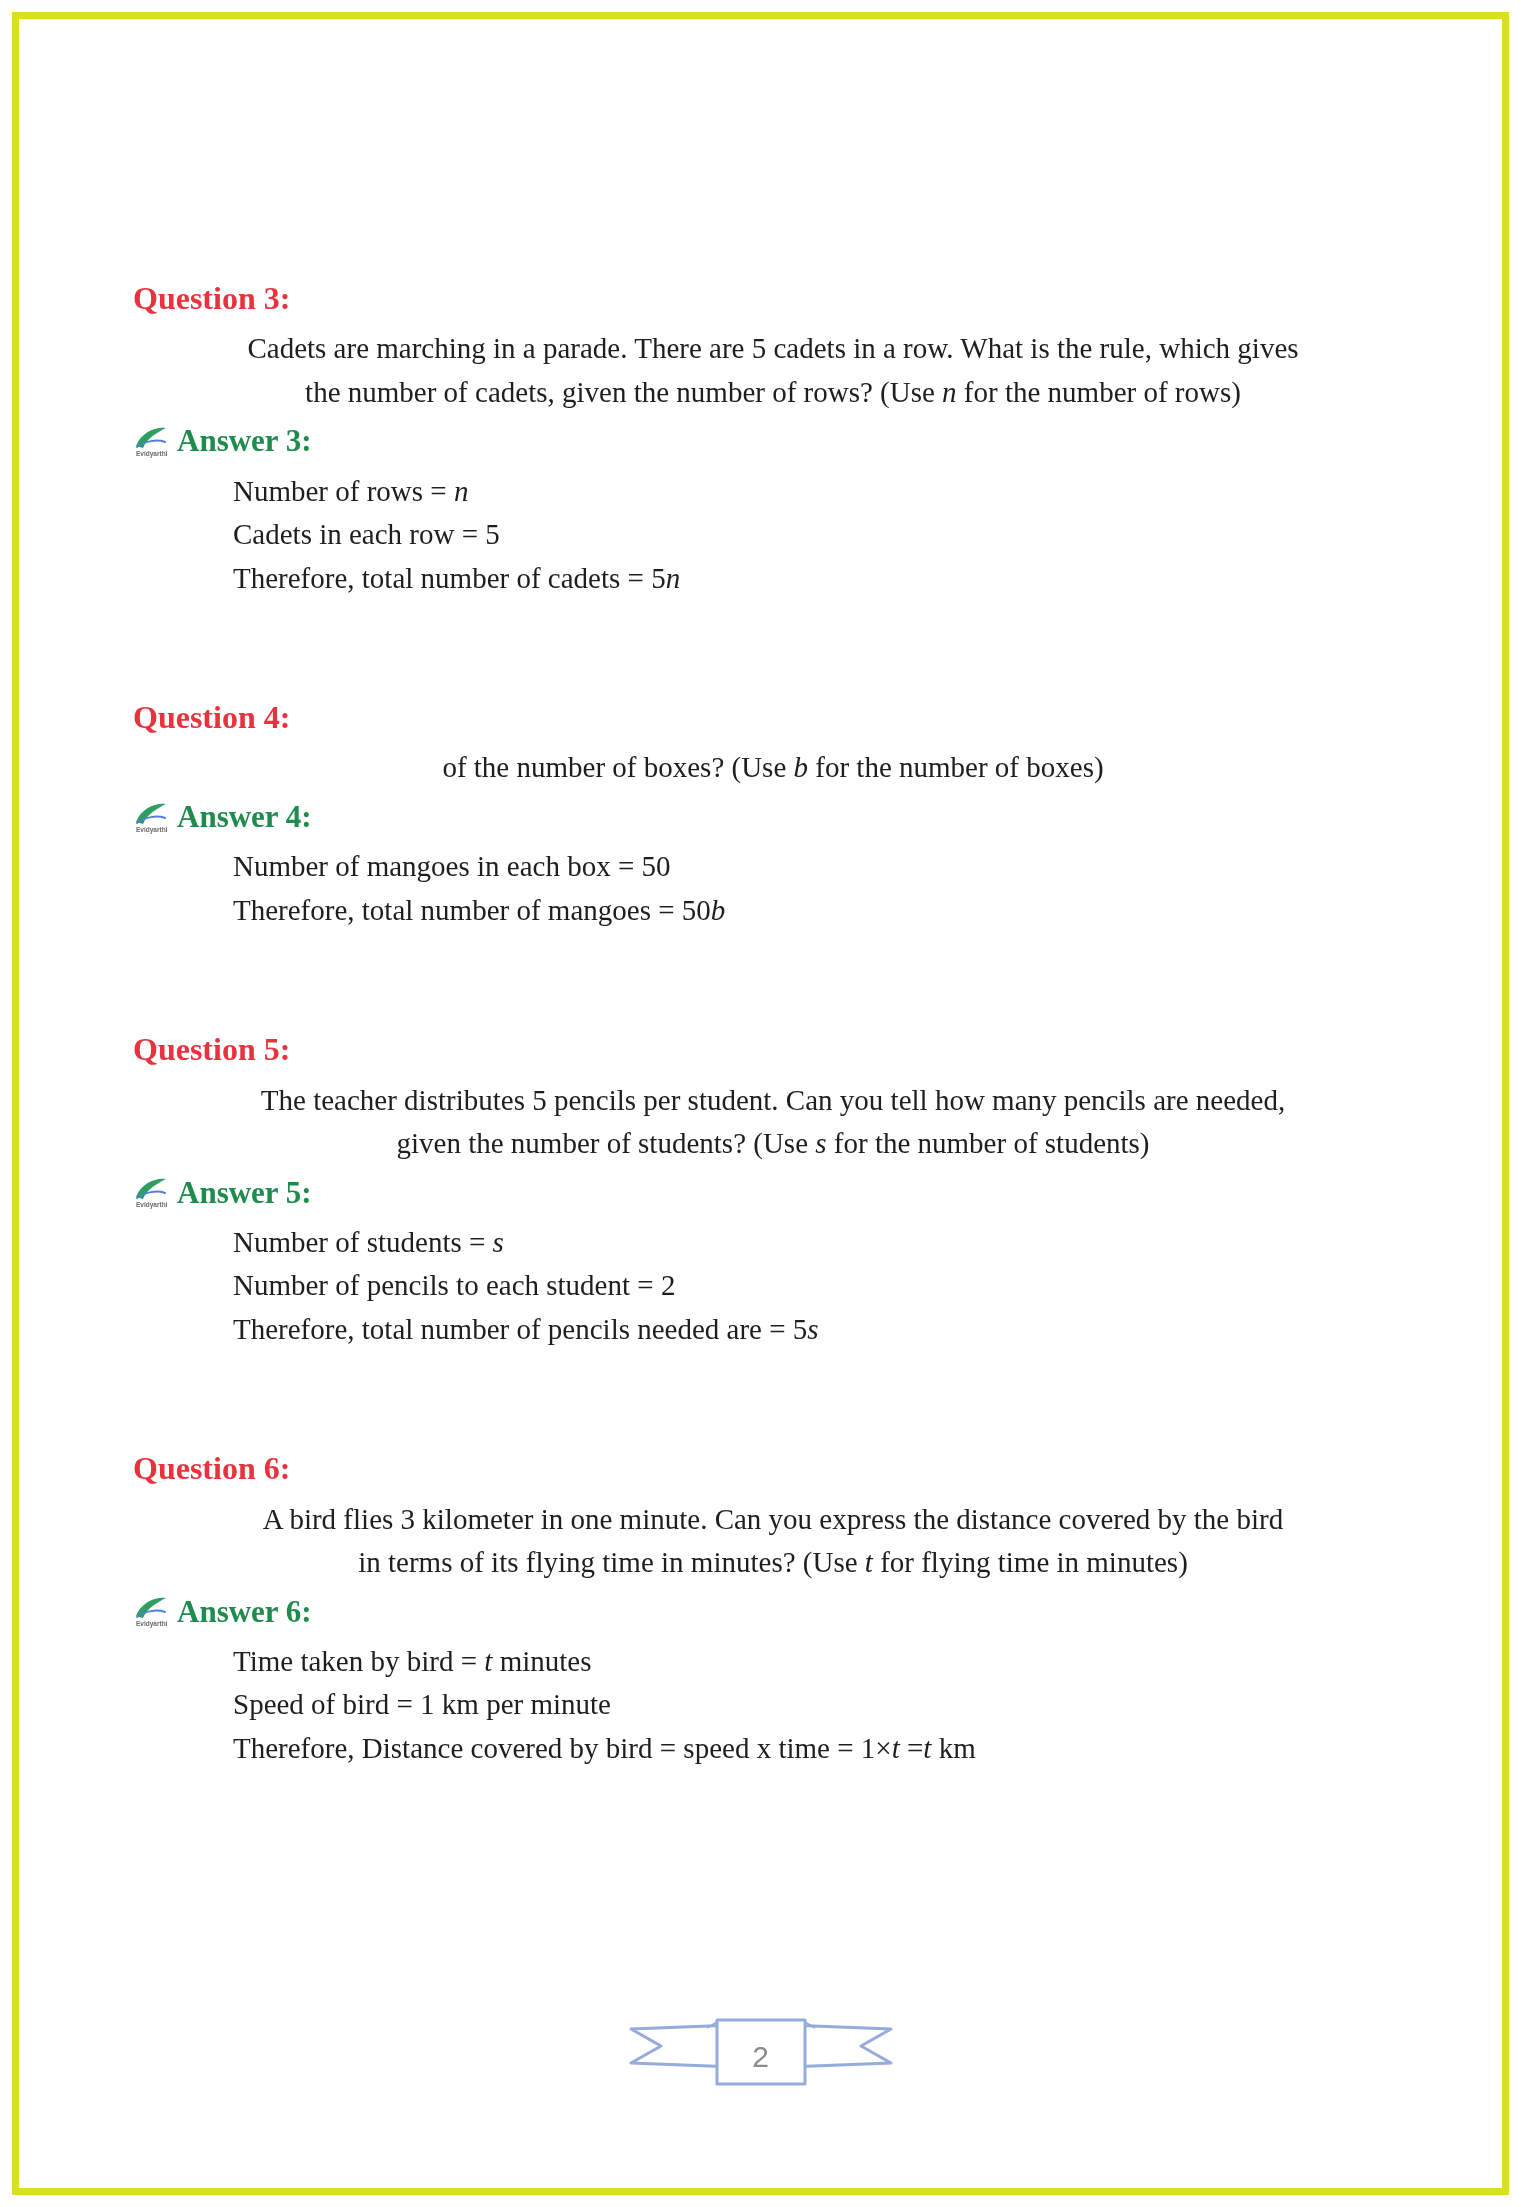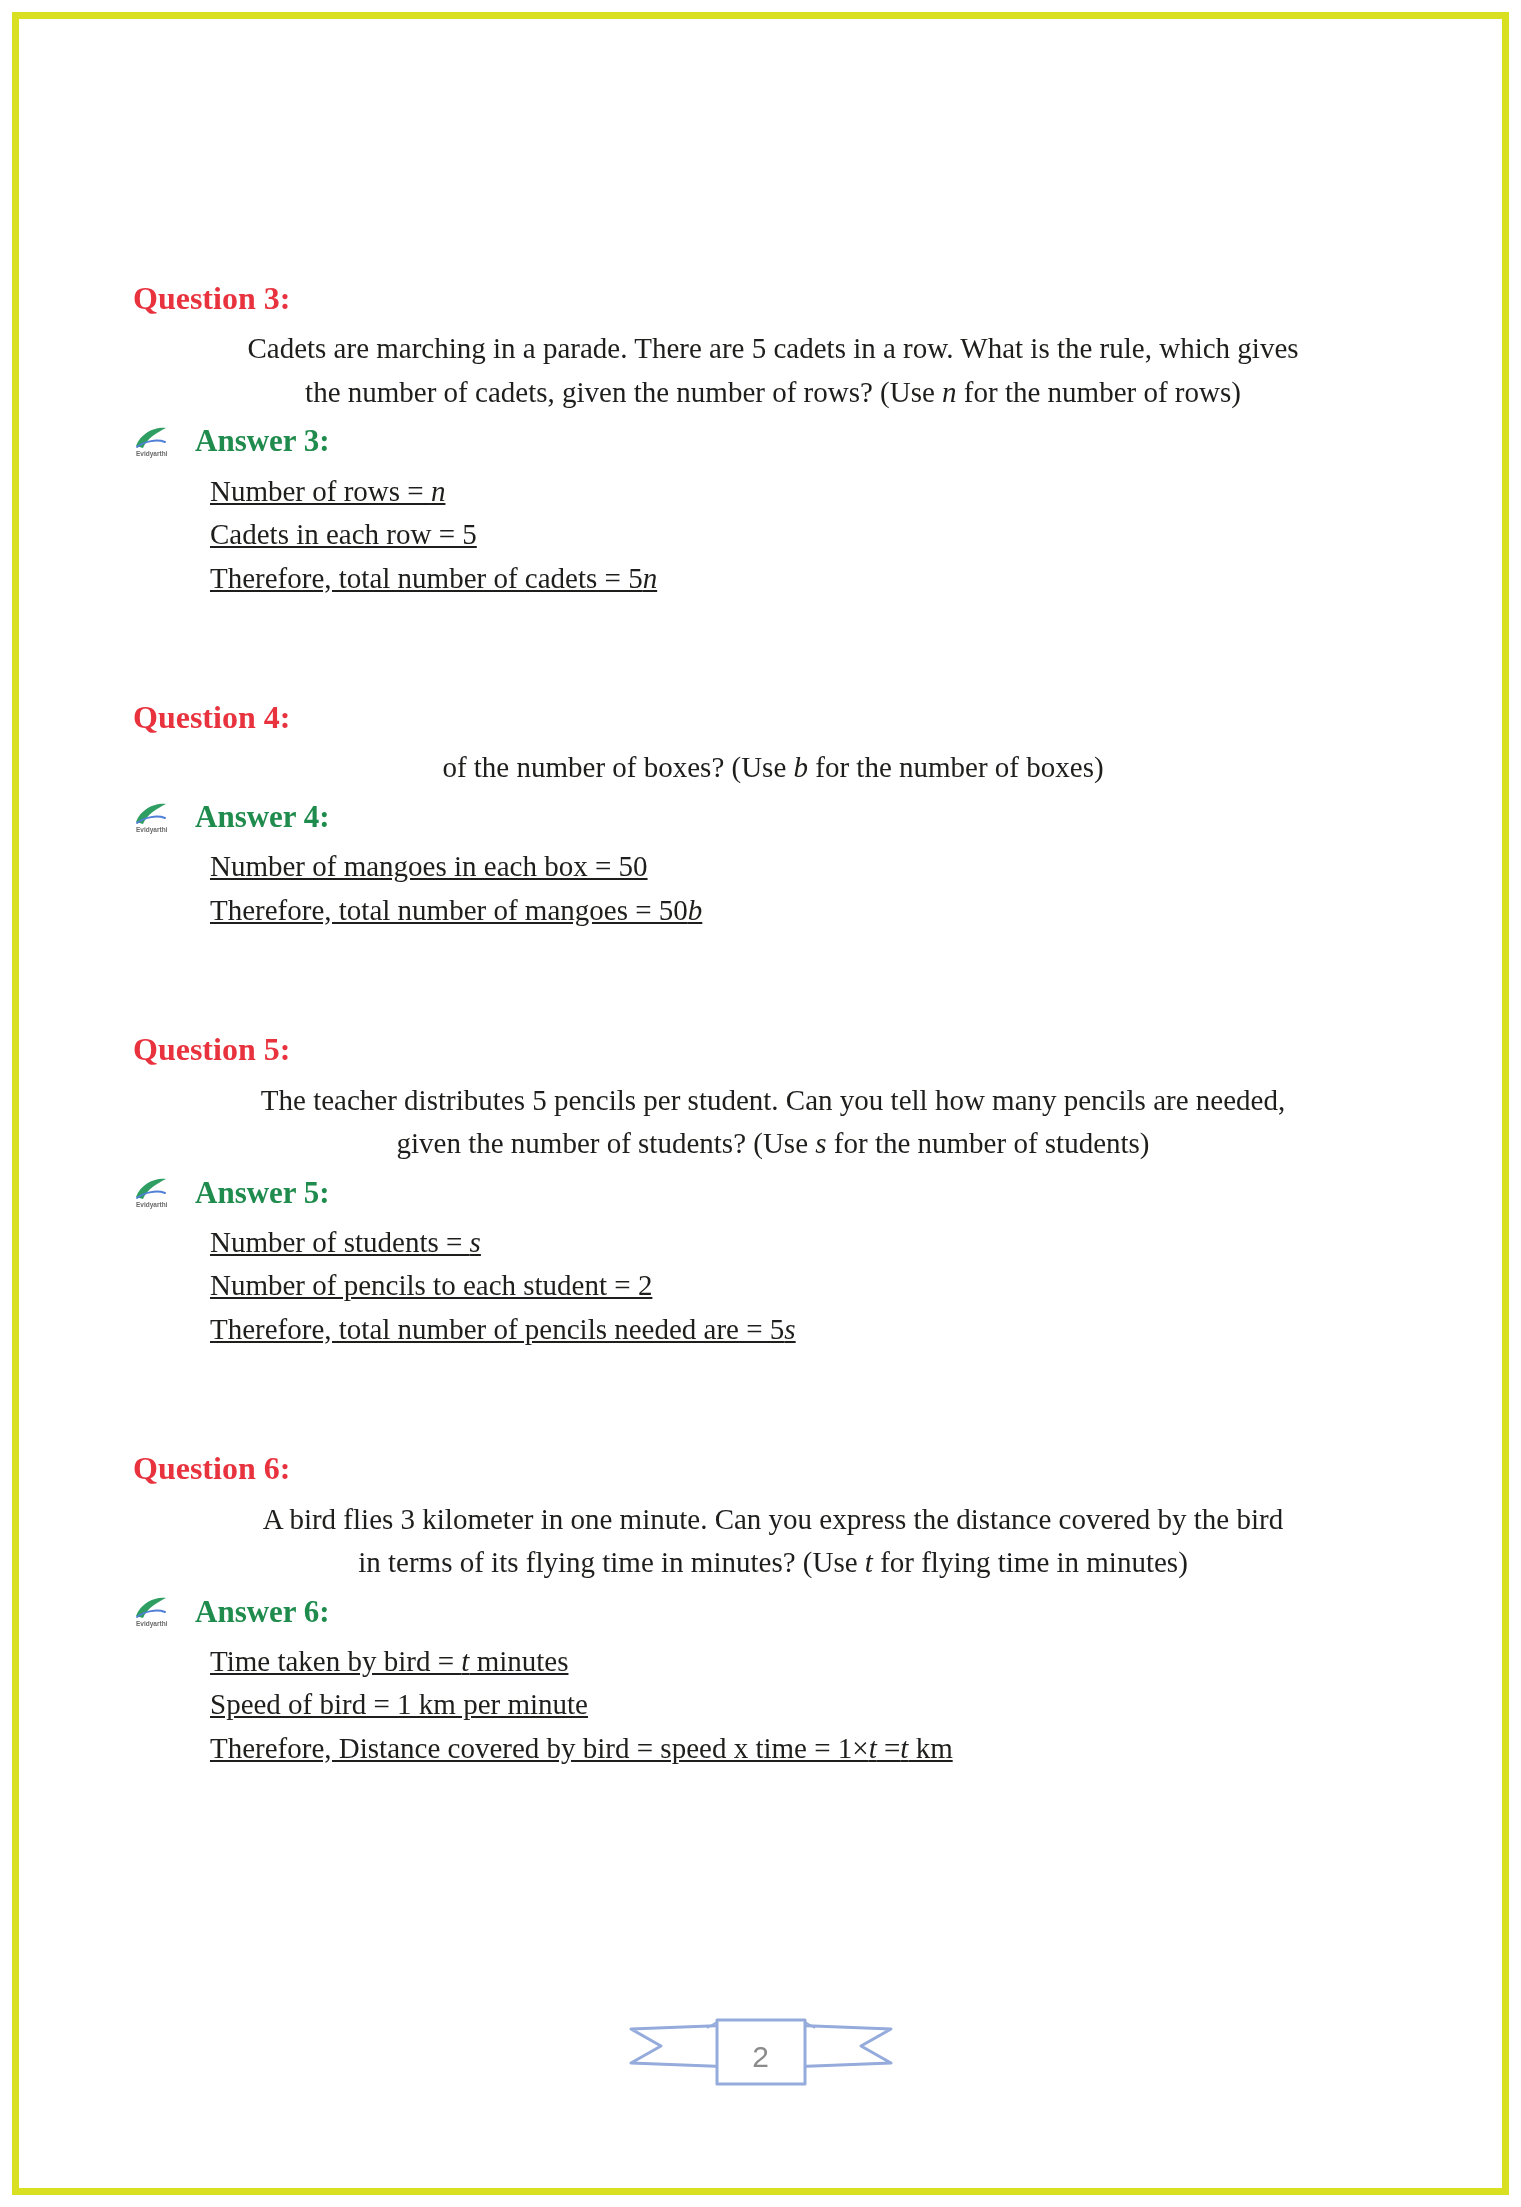--- a/index.html
+++ b/index.html
@@ -34,32 +34,32 @@
   }
   .question-text { margin-bottom:8px;text-align:center; }
   .question-text-line, .answer-line {
     font-size:29px;
     line-height:1.5;
     color:var(--body, #1e1e1c);
   }
   .answer-heading {
     display:flex;
     align-items:center;
-    gap:26px;
+    gap:8px;
     font-size:31px;
     font-weight:bold;
     color:var(--answer, #1f8b4d);
     margin:4px 0 10px 0;
     line-height:1.2;
   }
   .logo { display:inline-flex; width:36px; height:36px; flex:0 0 auto; }
   .logo svg { width:100%; height:100%; }
   .logo-leaf { fill:var(--logo-green, #2f9e62); }
   .logo-swoosh { stroke:var(--logo-blue, #4f7fd6); fill:none; stroke-width:2; stroke-linecap:round; }
-  .answer-lines { margin-left:77px;text-decoration:underline; }
+  .answer-lines { margin-left:100px; }
   .var { font-style:italic; }
   
   .ribbon {
     position:absolute;
     top:2012px;
     left:50%;
     transform:translateX(-50%);
     width:300px;
     height:85px;
   }

